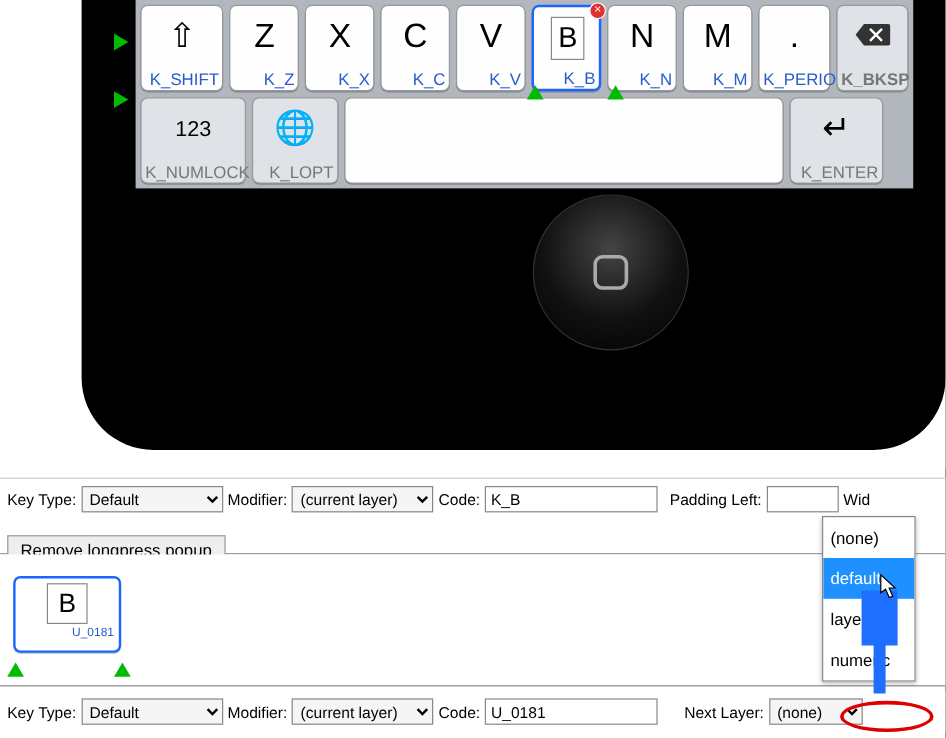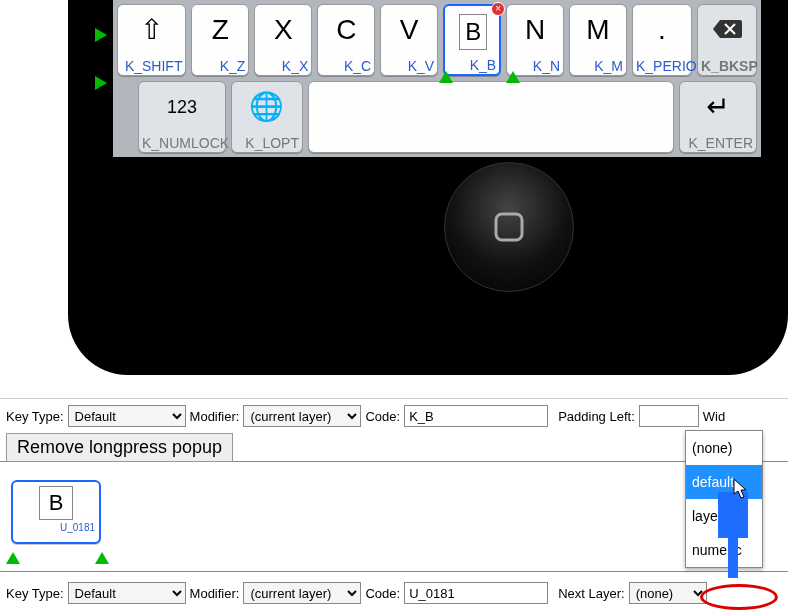--- a/index.html
+++ b/index.html
@@ -136,21 +136,22 @@
   input[type=text] {
     border: 1px solid #888;
     height: 22px;
     padding: 0 4px;
     font-size: 13px;
   }
   button.plain {
     background: #eee;
     border: 1px solid #999;
     padding: 3px 10px;
-    font-size: 18px;
+    font-size: 14px;
+    margin-top: 13px;
   }
 
   
   .popup-area {
     position: absolute;
     left: 0; right: 0;
     top: 462px;
     height: 110px;
     background: #fff;
     border-bottom: 1px solid #888;
@@ -298,21 +299,21 @@
           <div class="code">K_PERIOD</div>
         </div>
         <div class="key dark" style="width: 60px; font-weight: bold;">
           <div class="glyph"><svg width="30" height="20" viewBox="0 0 30 20">
               <path d="M8 1 L28 1 Q30 1 30 3 L30 17 Q30 19 28 19 L8 19 L1 10 Z" fill="#333"></path>
               <path d="M13 5 L23 15 M23 5 L13 15" stroke="#fff" stroke-width="2"></path>
             </svg></div>
           <div class="code gray">K_BKSP</div>
         </div>
       </div>
-    <div class="kb-row" id="kbrow2" style="position:relative;justify-content:flex-end;">
+    <div class="kb-row" id="kbrow2" style="position:relative;">
         <div class="key dark" style="width: 88px;">
           <div class="glyph" style="font-size: 18px;">123</div>
           <div class="code gray">K_NUMLOCK</div>
         </div>
         <div class="key dark" style="width: 72px;">
           <div class="glyph">🌐</div>
           <div class="code gray">K_LOPT</div>
         </div>
         <div class="key" style="width: 366px;">
           <div class="glyph"></div>
@@ -364,21 +365,21 @@
   <label>Key Type:</label>
   <select style="width:118px">
     <option>Default</option>
   </select>
   <label>Modifier:</label>
   <select style="width:118px">
     <option>(current layer)</option>
   </select>
   <label>Code:</label>
   <input type="text" style="width: 144px;" value="U_0181">
-  <label style="margin-left:6px">Next Layer:</label>
+  <label style="margin-left:18px">Next Layer:</label>
   <select style="width:78px">
     <option>(none)</option>
   </select>
 </div>
 
 <div class="dd-panel" id="ddpanel">
     <div class="dd-item">(none)</div>
     <div class="dd-item h">default</div>
     <div class="dd-item">layer</div>
     <div class="dd-item">numeric</div>

